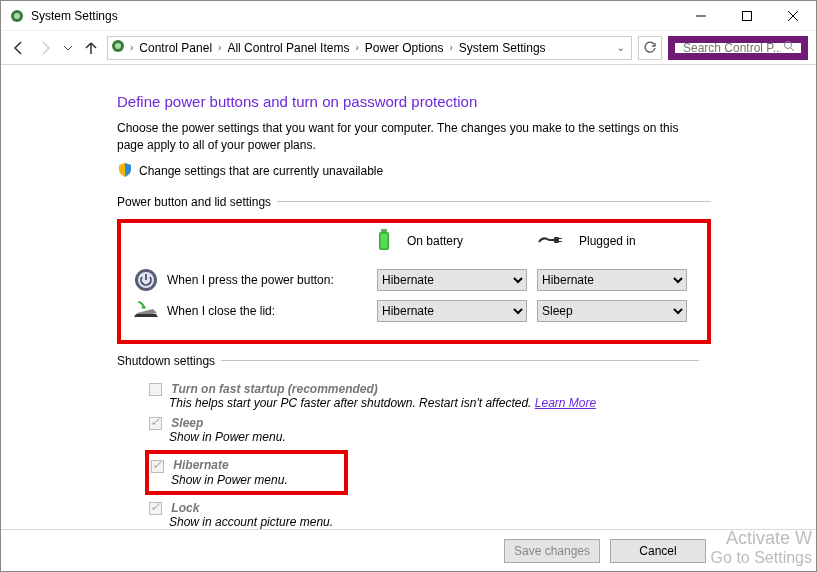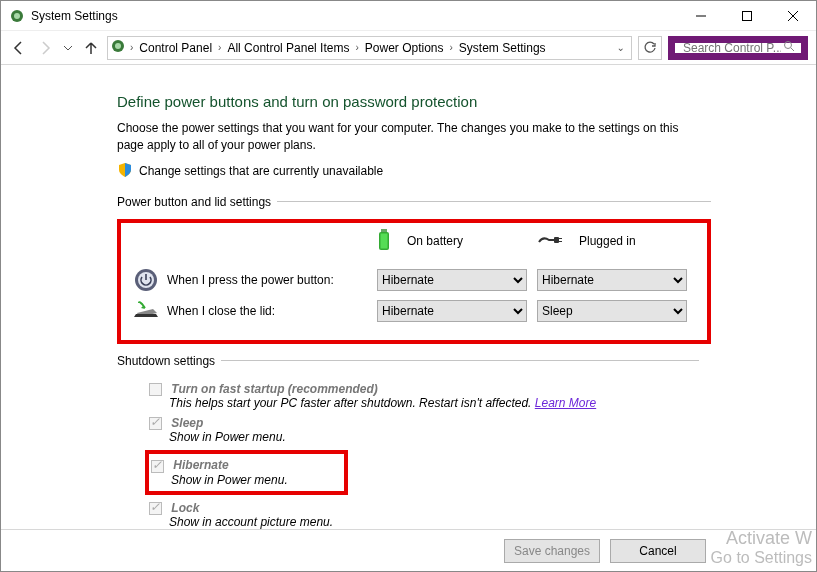--- a/index.html
+++ b/index.html
@@ -72,21 +72,21 @@
     border:0; outline:0; width:100%; font-size:12px; color:#888;
     background:transparent;
   }
   .content {
     position:absolute;
     top:64px; bottom:42px; left:0; right:0;
     padding: 28px 24px 0 116px;
     overflow:hidden;
   }
   h1.main-heading {
-    color:#14532d;
+    color:#6d28d9;
     font-weight:400;
     font-size:15px;
     margin:0 0 10px 0;
   }
   .desc { font-size:12px; color:#000; line-height:1.4; max-width: 580px;}
   .shield-row { display:flex; align-items:center; gap:6px; margin:8px 0 14px 0;}
   .shield-row a { color:#000000; text-decoration:none; }
   fieldset.section {
     border:0; border-top:1px solid #c4c4c4;
     margin:0 0 10px 0; padding: 8px 0 0 0;

